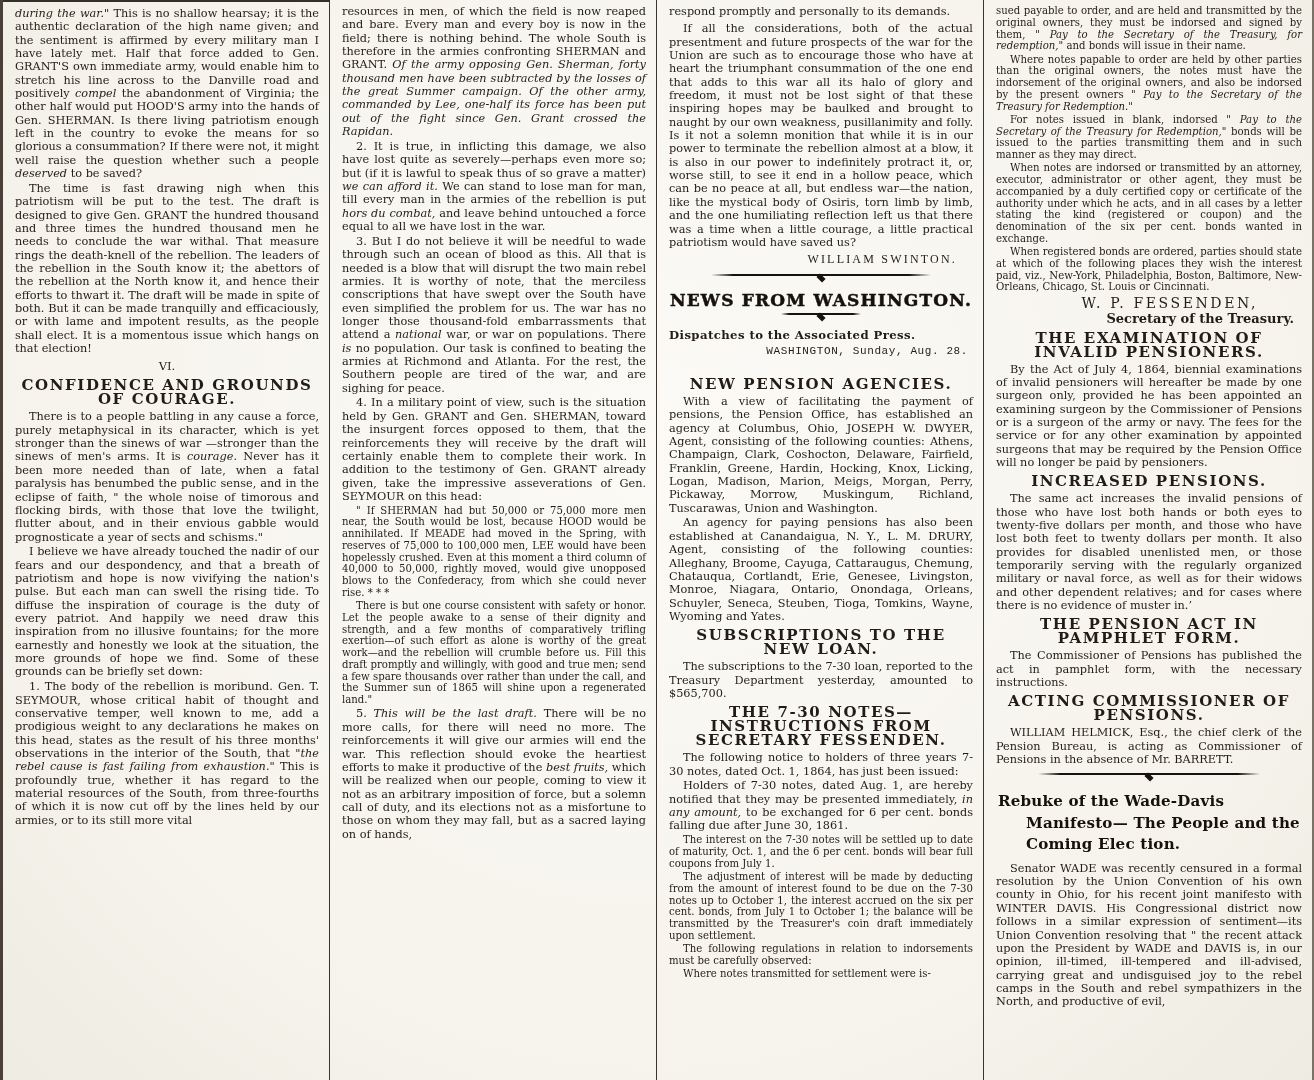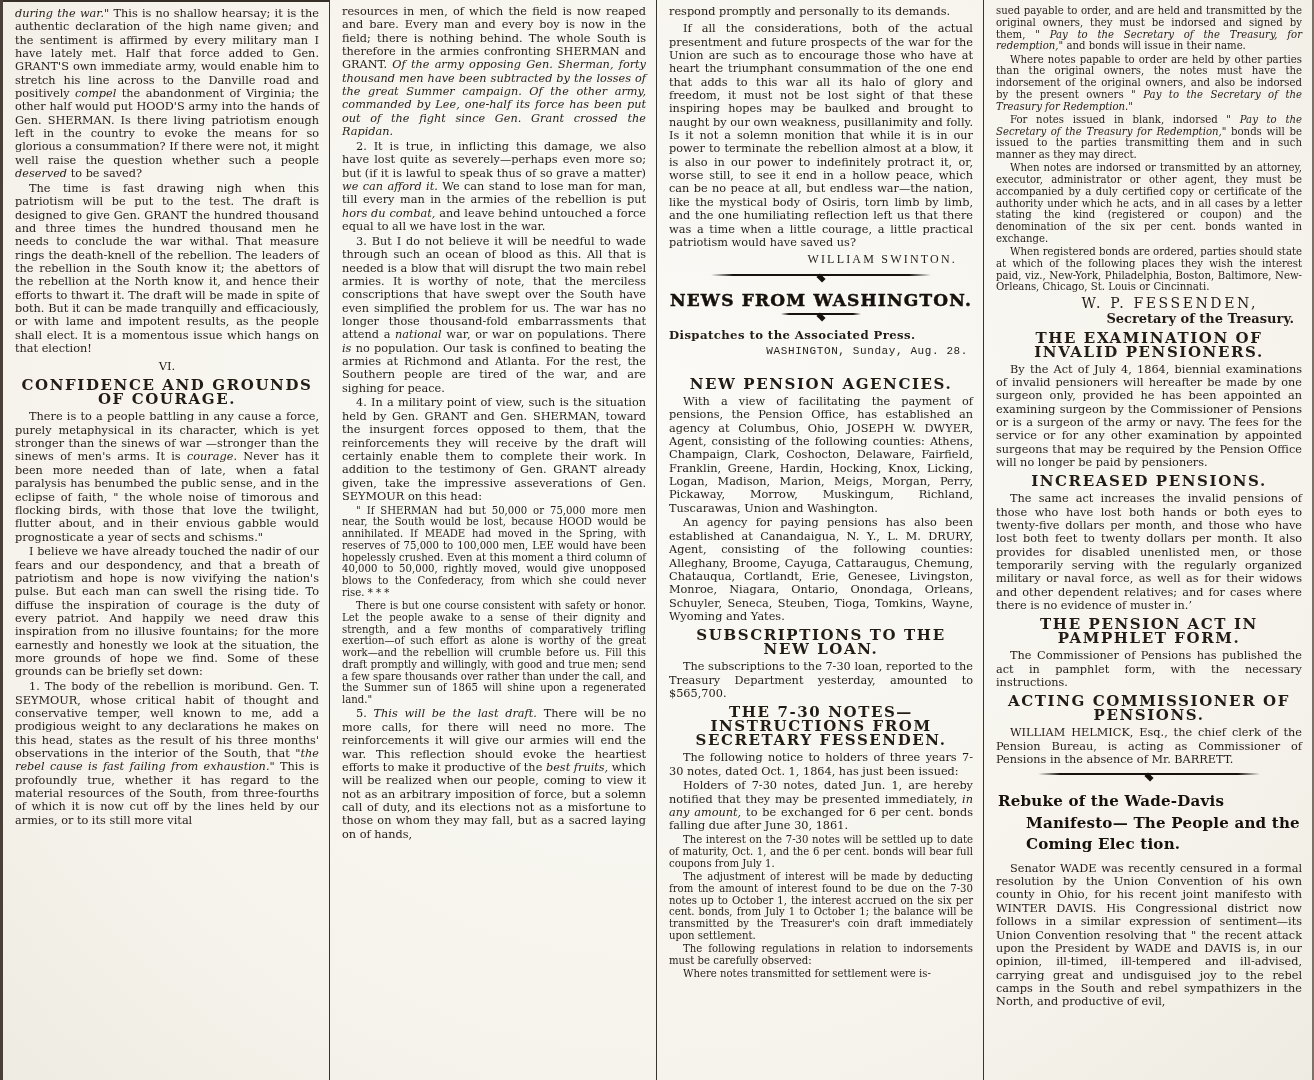--- a/index.html
+++ b/index.html
@@ -89,21 +89,21 @@
       </div>
     <p class="byline">Dispatches to the Associated Press.</p>
     <p class="dateline">WASHINGTON, Sunday, Aug. 28.</p>
     <h4 class="subhead">NEW PENSION AGENCIES.</h4>
     <p class="body ind">With a view of facilitating the payment of pensions, the Pension Office, has established an agency at Columbus, Ohio, JOSEPH W. DWYER, Agent, consisting of the following counties: Athens, Champaign, Clark, Coshocton, Delaware, Fairfield, Franklin, Greene, Hardin, Hocking, Knox, Licking, Logan, Madison, Marion, Meigs, Morgan, Perry, Pickaway, Morrow, Muskingum, Richland, Tuscarawas, Union and Washington.</p>
     <p class="body ind">An agency for paying pensions has also been established at Canandaigua, N. Y., L. M. DRURY, Agent, consisting of the following counties: Alleghany, Broome, Cayuga, Cattaraugus, Chemung, Chatauqua, Cortlandt, Erie, Genesee, Livingston, Monroe, Niagara, Ontario, Onondaga, Orleans, Schuyler, Seneca, Steuben, Tioga, Tomkins, Wayne, Wyoming and Yates.</p>
     <h4 class="subhead">SUBSCRIPTIONS TO THE NEW LOAN.</h4>
     <p class="body ind">The subscriptions to the 7-30 loan, reported to the Treasury Department yesterday, amounted to $565,700.</p>
     <h4 class="subhead">THE 7-30 NOTES—INSTRUCTIONS FROM SECRETARY FESSENDEN.</h4>
     <p class="body ind">The following notice to holders of three years 7-30 notes, dated Oct. 1, 1864, has just been issued:</p>
-    <p class="body ind"><span>Holders of 7-30 notes, dated Jun. 1, are hereby notified that they may be presented immediately, </span><span class="it">in any amount,</span><span> to be exchanged for 6 per cent. bonds falling due after June 30, 1861.</span></p>
+    <p class="body ind"><span>Holders of 7-30 notes, dated Aug. 1, are hereby notified that they may be presented immediately, </span><span class="it">in any amount,</span><span> to be exchanged for 6 per cent. bonds falling due after June 30, 1861.</span></p>
     <p class="small ind">The interest on the 7-30 notes will be settled up to date of maturity, Oct. 1, and the 6 per cent. bonds will bear full coupons from July 1.</p>
     <p class="small ind">The adjustment of interest will be made by deducting from the amount of interest found to be due on the 7-30 notes up to October 1, the interest accrued on the six per cent. bonds, from July 1 to October 1; the balance will be transmitted by the Treasurer's coin draft immediately upon settlement.</p>
     <p class="small ind">The following regulations in relation to indorsements must be carefully observed:</p>
     <p class="small ind">Where notes transmitted for settlement were is-</p>
   </section>
 
   <section class="col c4">
     <p class="small cont"><span>sued payable to order, and are held and transmitted by the original owners, they must be indorsed and signed by them, " </span><span class="it">Pay to the Secretary of the Treasury, for redemption,"</span><span> and bonds will issue in their name.</span></p>
     <p class="small ind"><span>Where notes papable to order are held by other parties than the original owners, the notes must have the indorsement of the original owners, and also be indorsed by the present owners " </span><span class="it">Pay to the Secretary of the Treasury for Redemption."</span></p>
     <p class="small ind"><span>For notes issued in blank, indorsed " </span><span class="it">Pay to the Secretary of the Treasury for Redemption,"</span><span> bonds will be issued to the parties transmitting them and in such manner as they may direct.</span></p>

